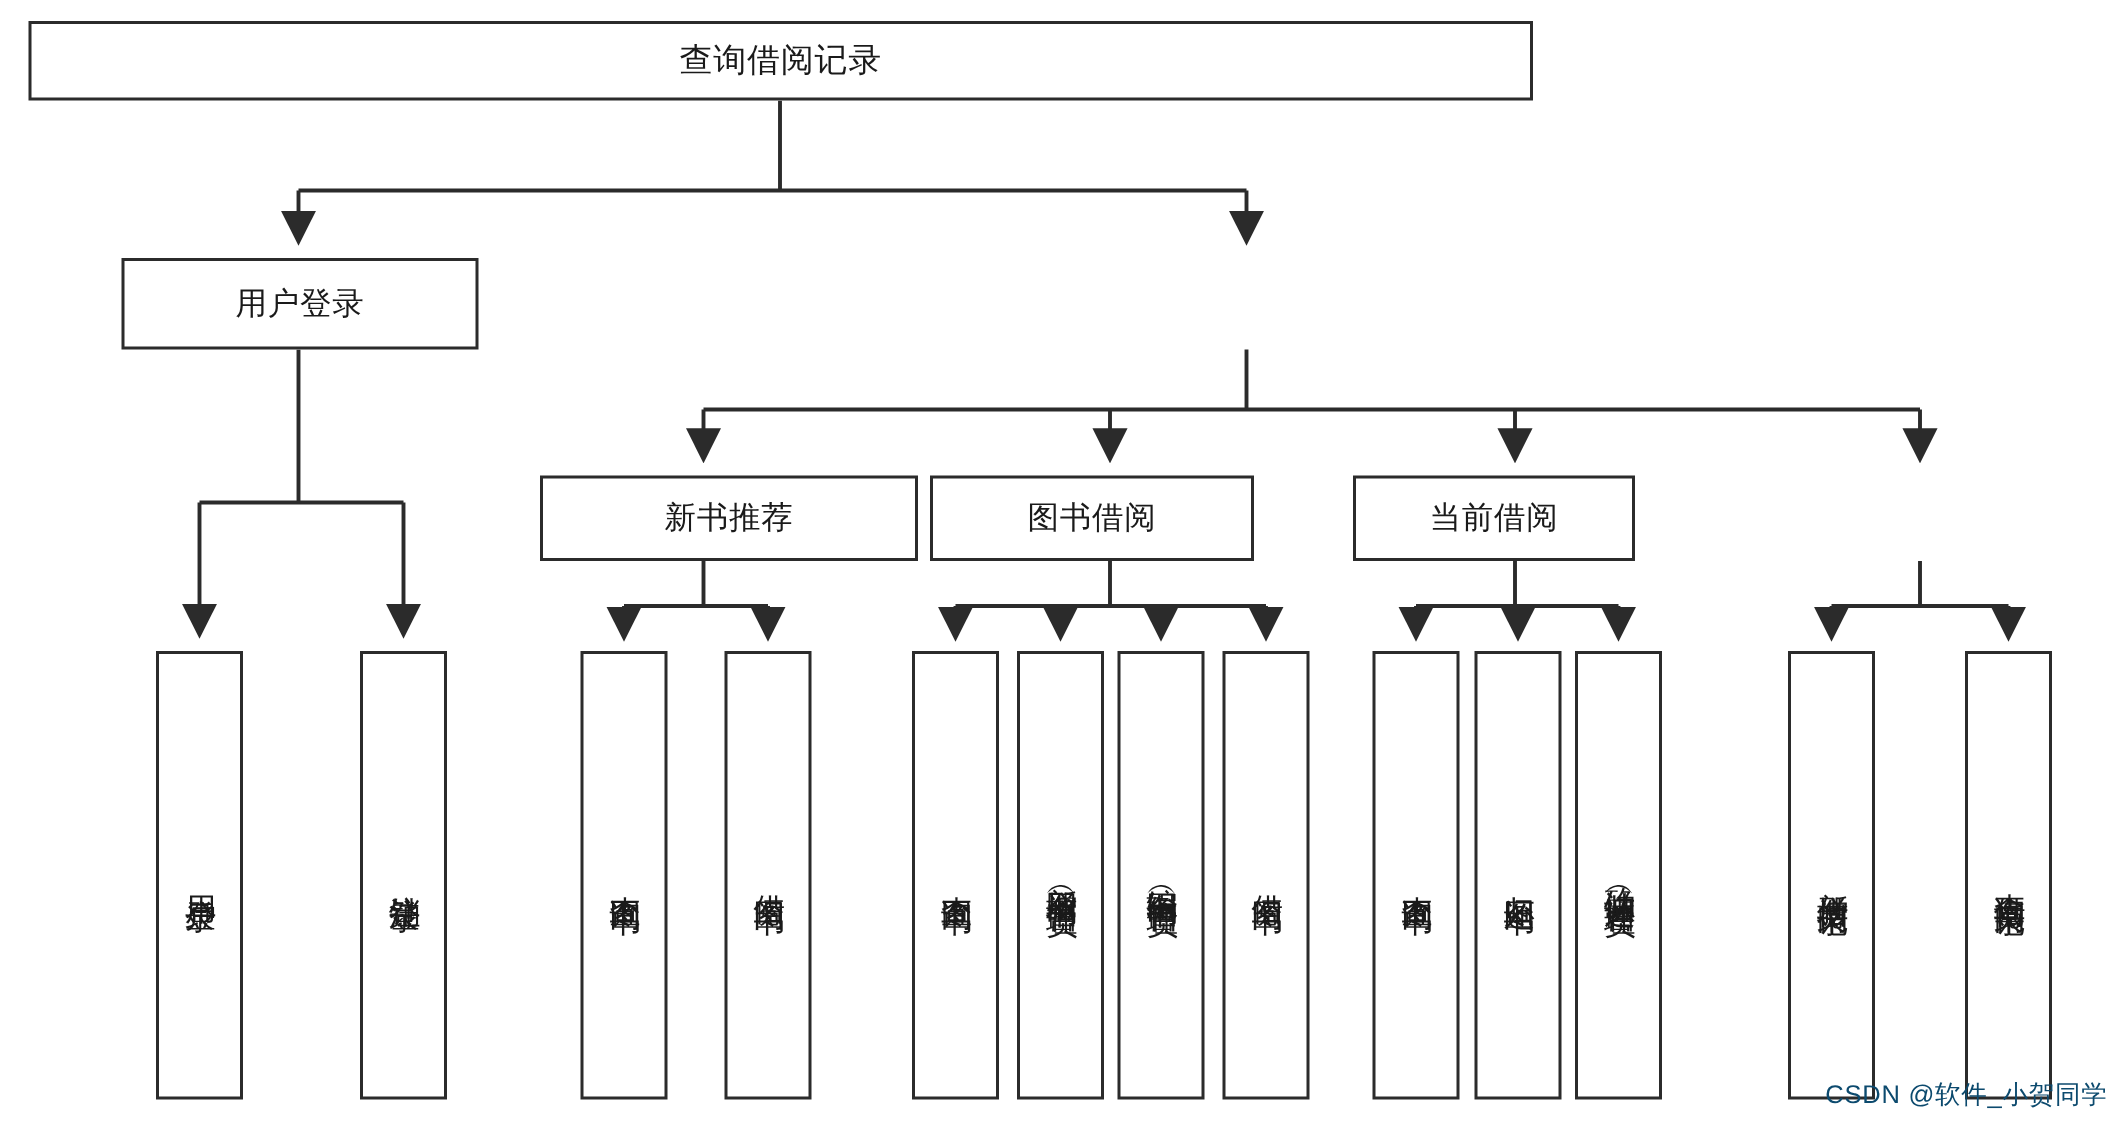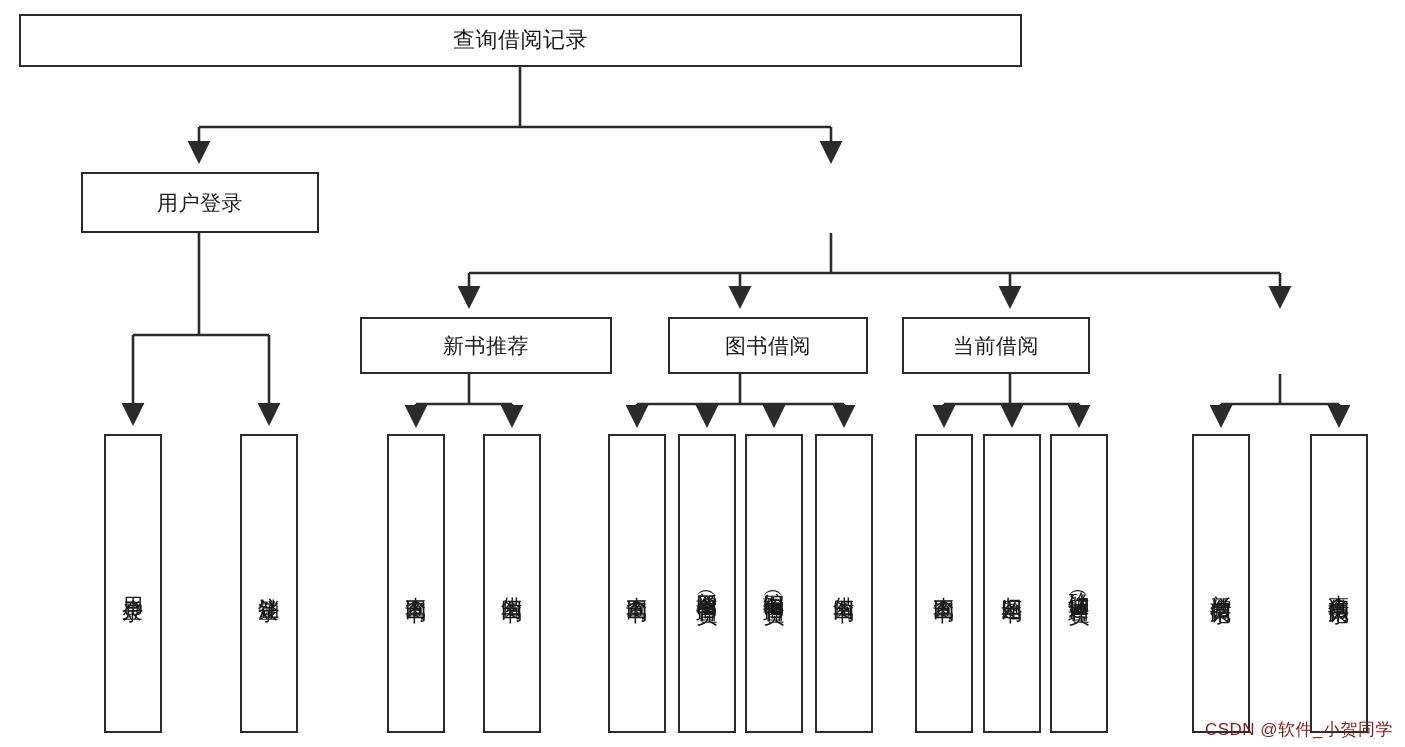--- a/index.html
+++ b/index.html
@@ -55,24 +55,24 @@
     writing-mode: vertical-rl;
     text-orientation: upright;
     white-space: nowrap;
   }
   .label {
     display: block;
     text-align: center;
   }
   #watermark {
     position: absolute;
-    right: 12px;
+    right: 0;
     bottom: 6px;
     font-size: 17px;
-    color: #7f1d1d;
+    color: #0c4a6e;
     white-space: nowrap;
     letter-spacing: 0.5px;
   }
 </style>
 </head>
 <body>
 
 <div id="canvas">
 
   <svg id="edges" viewBox="0 0 1405 747" width="1405" height="747" xmlns="http://www.w3.org/2000/svg">
@@ -132,21 +132,21 @@
     <span class="label">查询借阅记录</span>
   </div>
 
   <div class="node horiz" style="left:81px; top:172px; width:238px; height:61px;">
     <span class="label">用户登录</span>
   </div>
 
   <div class="node horiz" style="left:360px; top:317px; width:252px; height:57px;">
     <span class="label">新书推荐</span>
   </div>
-  <div class="node horiz" style="left:668px; top:317px; width:200px; height:57px;">
+  <div class="node horiz" style="left:620px; top:317px; width:216px; height:57px;">
     <span class="label">图书借阅</span>
   </div>
   <div class="node horiz" style="left:902px; top:317px; width:188px; height:57px;">
     <span class="label">当前借阅</span>
   </div>
 
   <div class="node vert" style="left:104px; top:434px; width:58px; height:299px;">
     <span class="label">用户登录</span>
   </div>
   <div class="node vert" style="left:240px; top:434px; width:58px; height:299px;">

